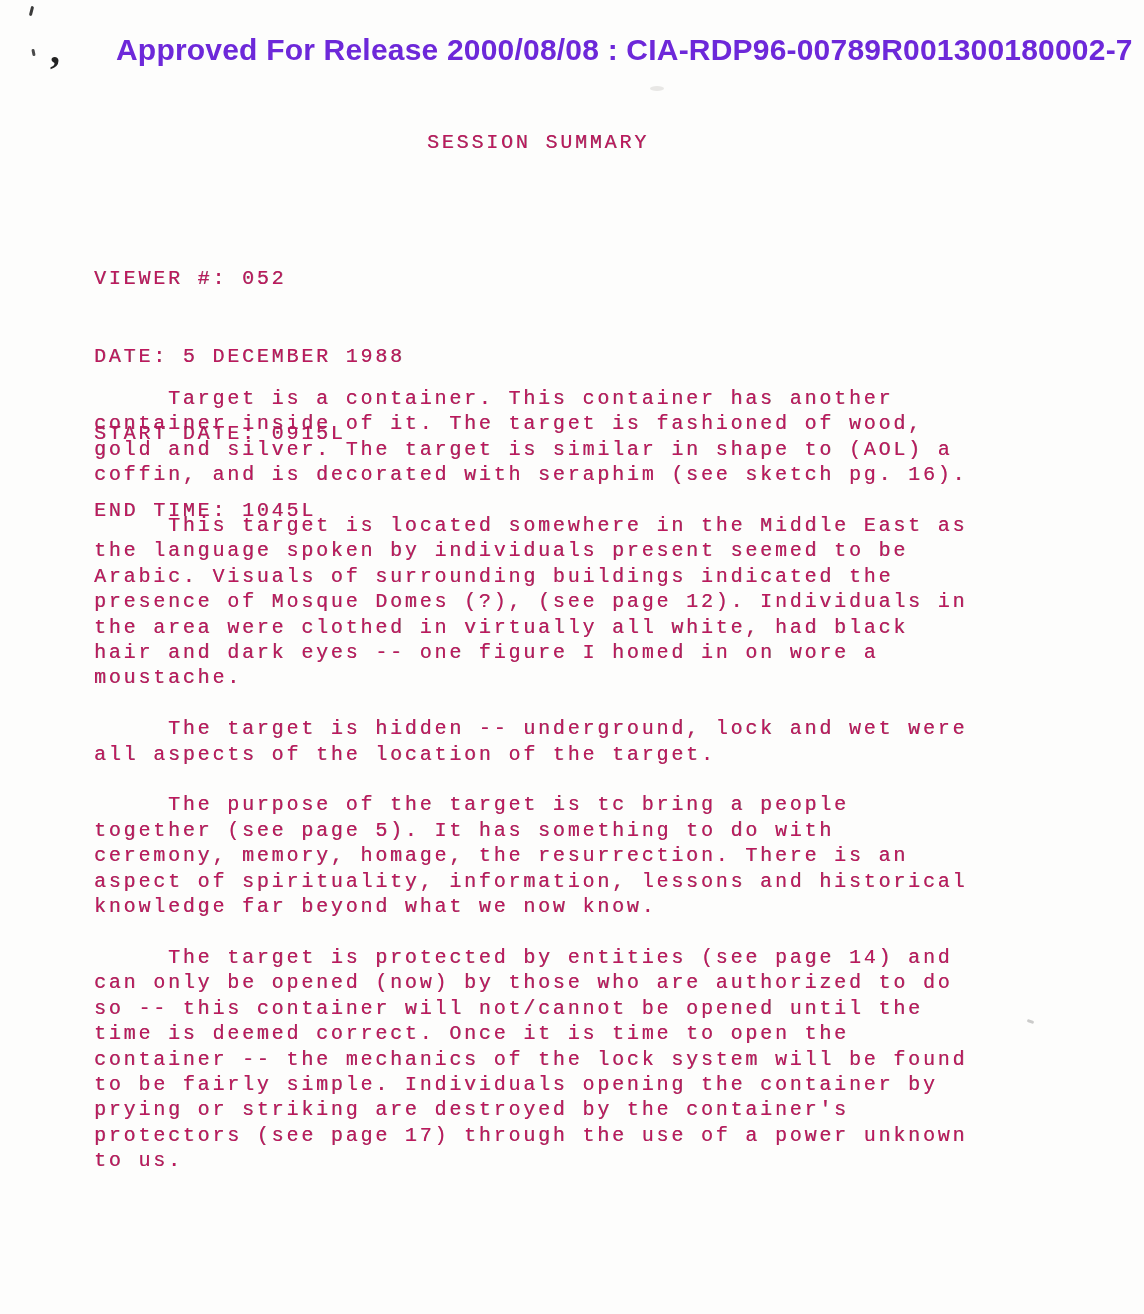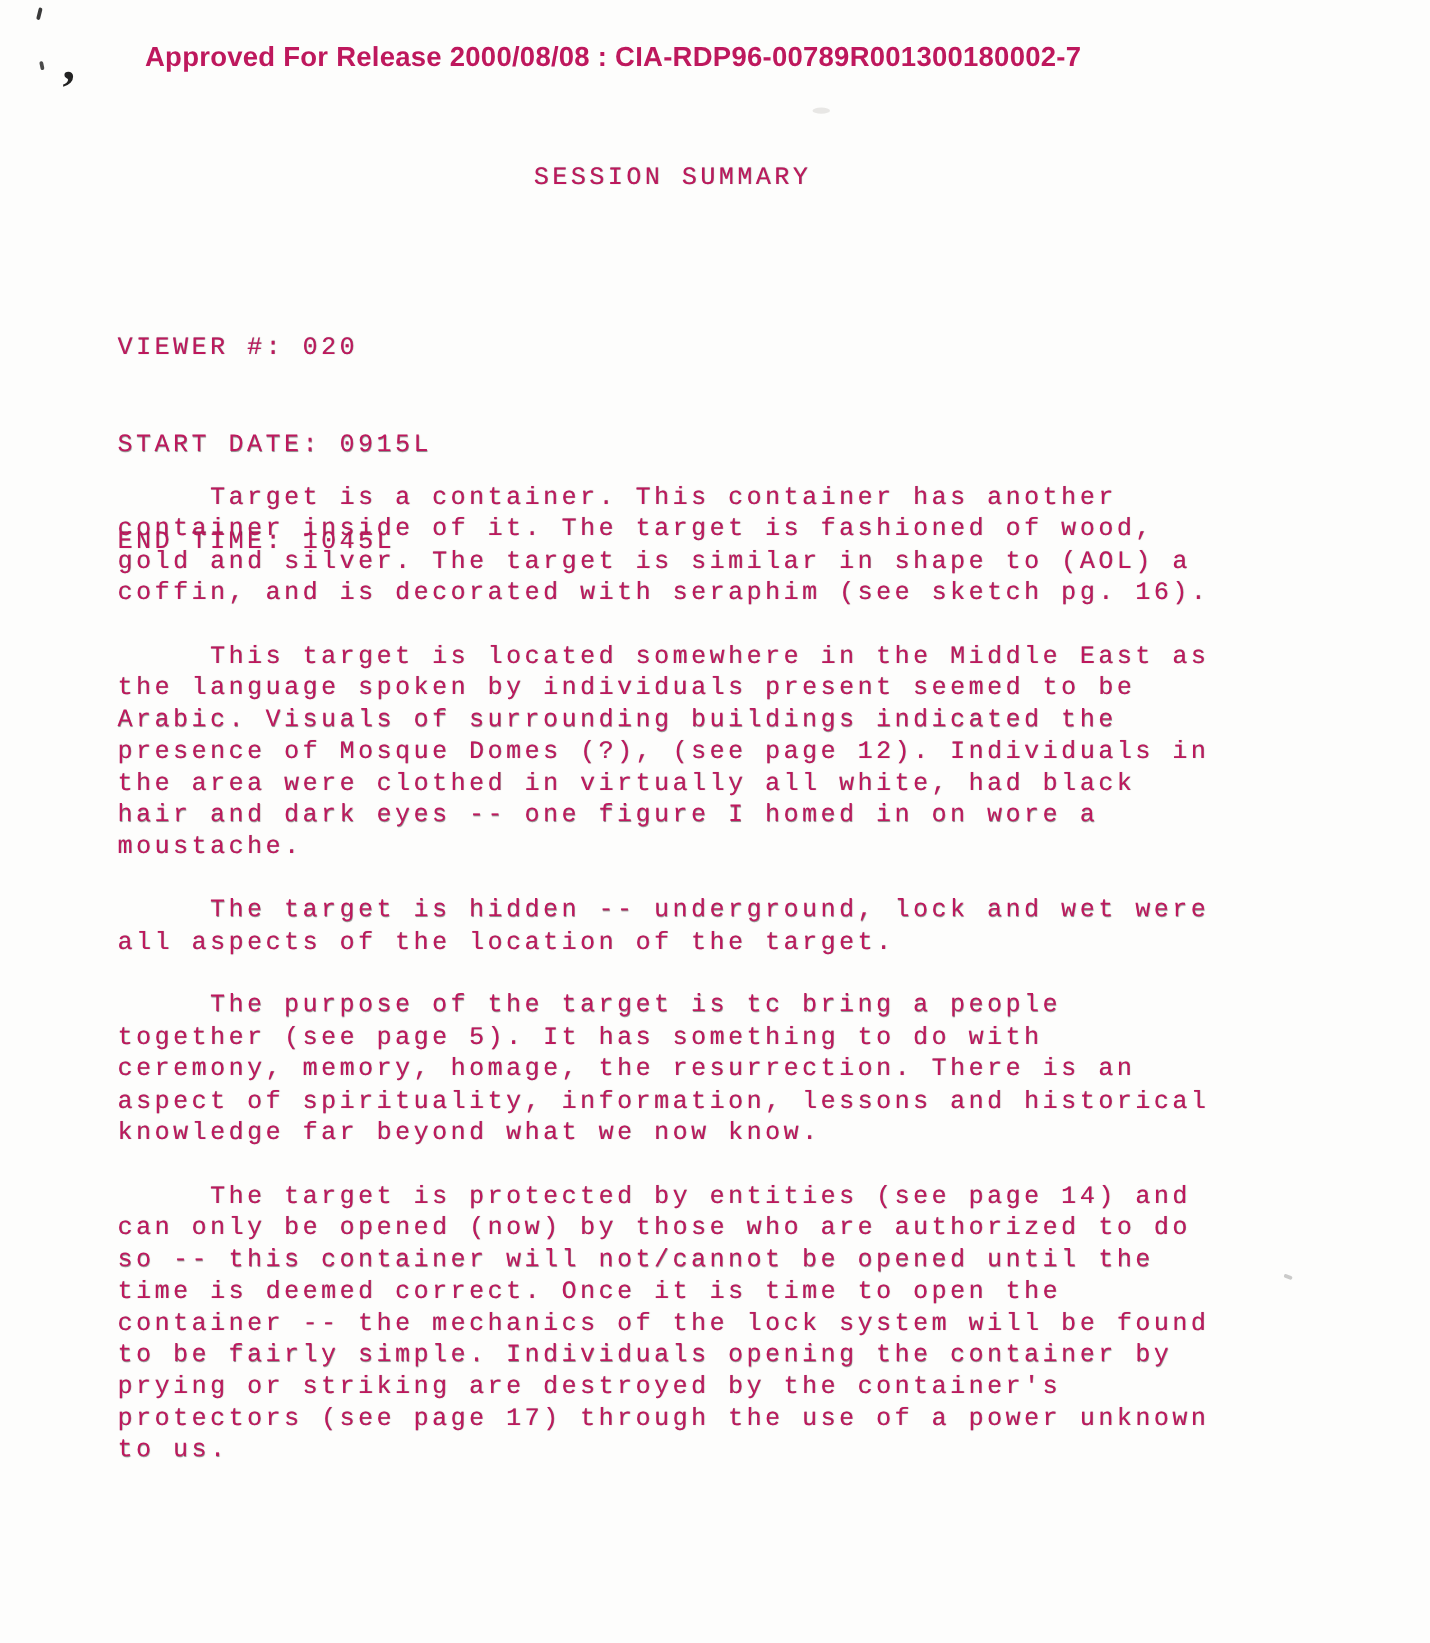--- a/index.html
+++ b/index.html
@@ -14,23 +14,23 @@
     background: #fdfdfc;
     overflow: hidden;
   }
   
   .approval {
     position: absolute;
     left: 116px;
     top: 33px;
     font-family: "Liberation Sans", sans-serif;
     font-weight: 700;
-    font-size: 22px;
+    font-size: 30px;
     letter-spacing: 0.2px;
-    color: #be185d;
+    color: #6d28d9;
     white-space: pre;
   }
   
   .typewriter {
     font-family: "Liberation Mono", "DejaVu Sans Mono", monospace;
     font-size: 20px;
     font-weight: 400;
     letter-spacing: 2.8px;
     color: #be185d;
     text-shadow: 0.4px 0.3px 0.6px rgba(43, 43, 43, 0.55);
@@ -108,21 +108,22 @@
   <div class="artifact a-tick2"></div>
   <div class="artifact a-comma">,</div>
   <div class="artifact a-smudge1"></div>
   <div class="artifact a-smudge2"></div>
 
   <header class="approval">Approved For Release 2000/08/08 : CIA-RDP96-00789R001300180002-7</header>
 
   <h1 class="title typewriter">SESSION SUMMARY</h1>
 
   <section class="meta typewriter">
-    <div>VIEWER #: 020</div>
+    <div>VIEWER #: 052</div>
+    <div>DATE: 5 DECEMBER 1988</div>
     <div>START DATE: 0915L</div>
     <div>END TIME: 1045L</div>
   </section>
 
   <main class="bodytext">
     <p class="para typewriter">     Target is a container. This container has another
 container inside of it. The target is fashioned of wood,
 gold and silver. The target is similar in shape to (AOL) a
 coffin, and is decorated with seraphim (see sketch pg. 16).</p>
     <p class="para typewriter">     This target is located somewhere in the Middle East as

